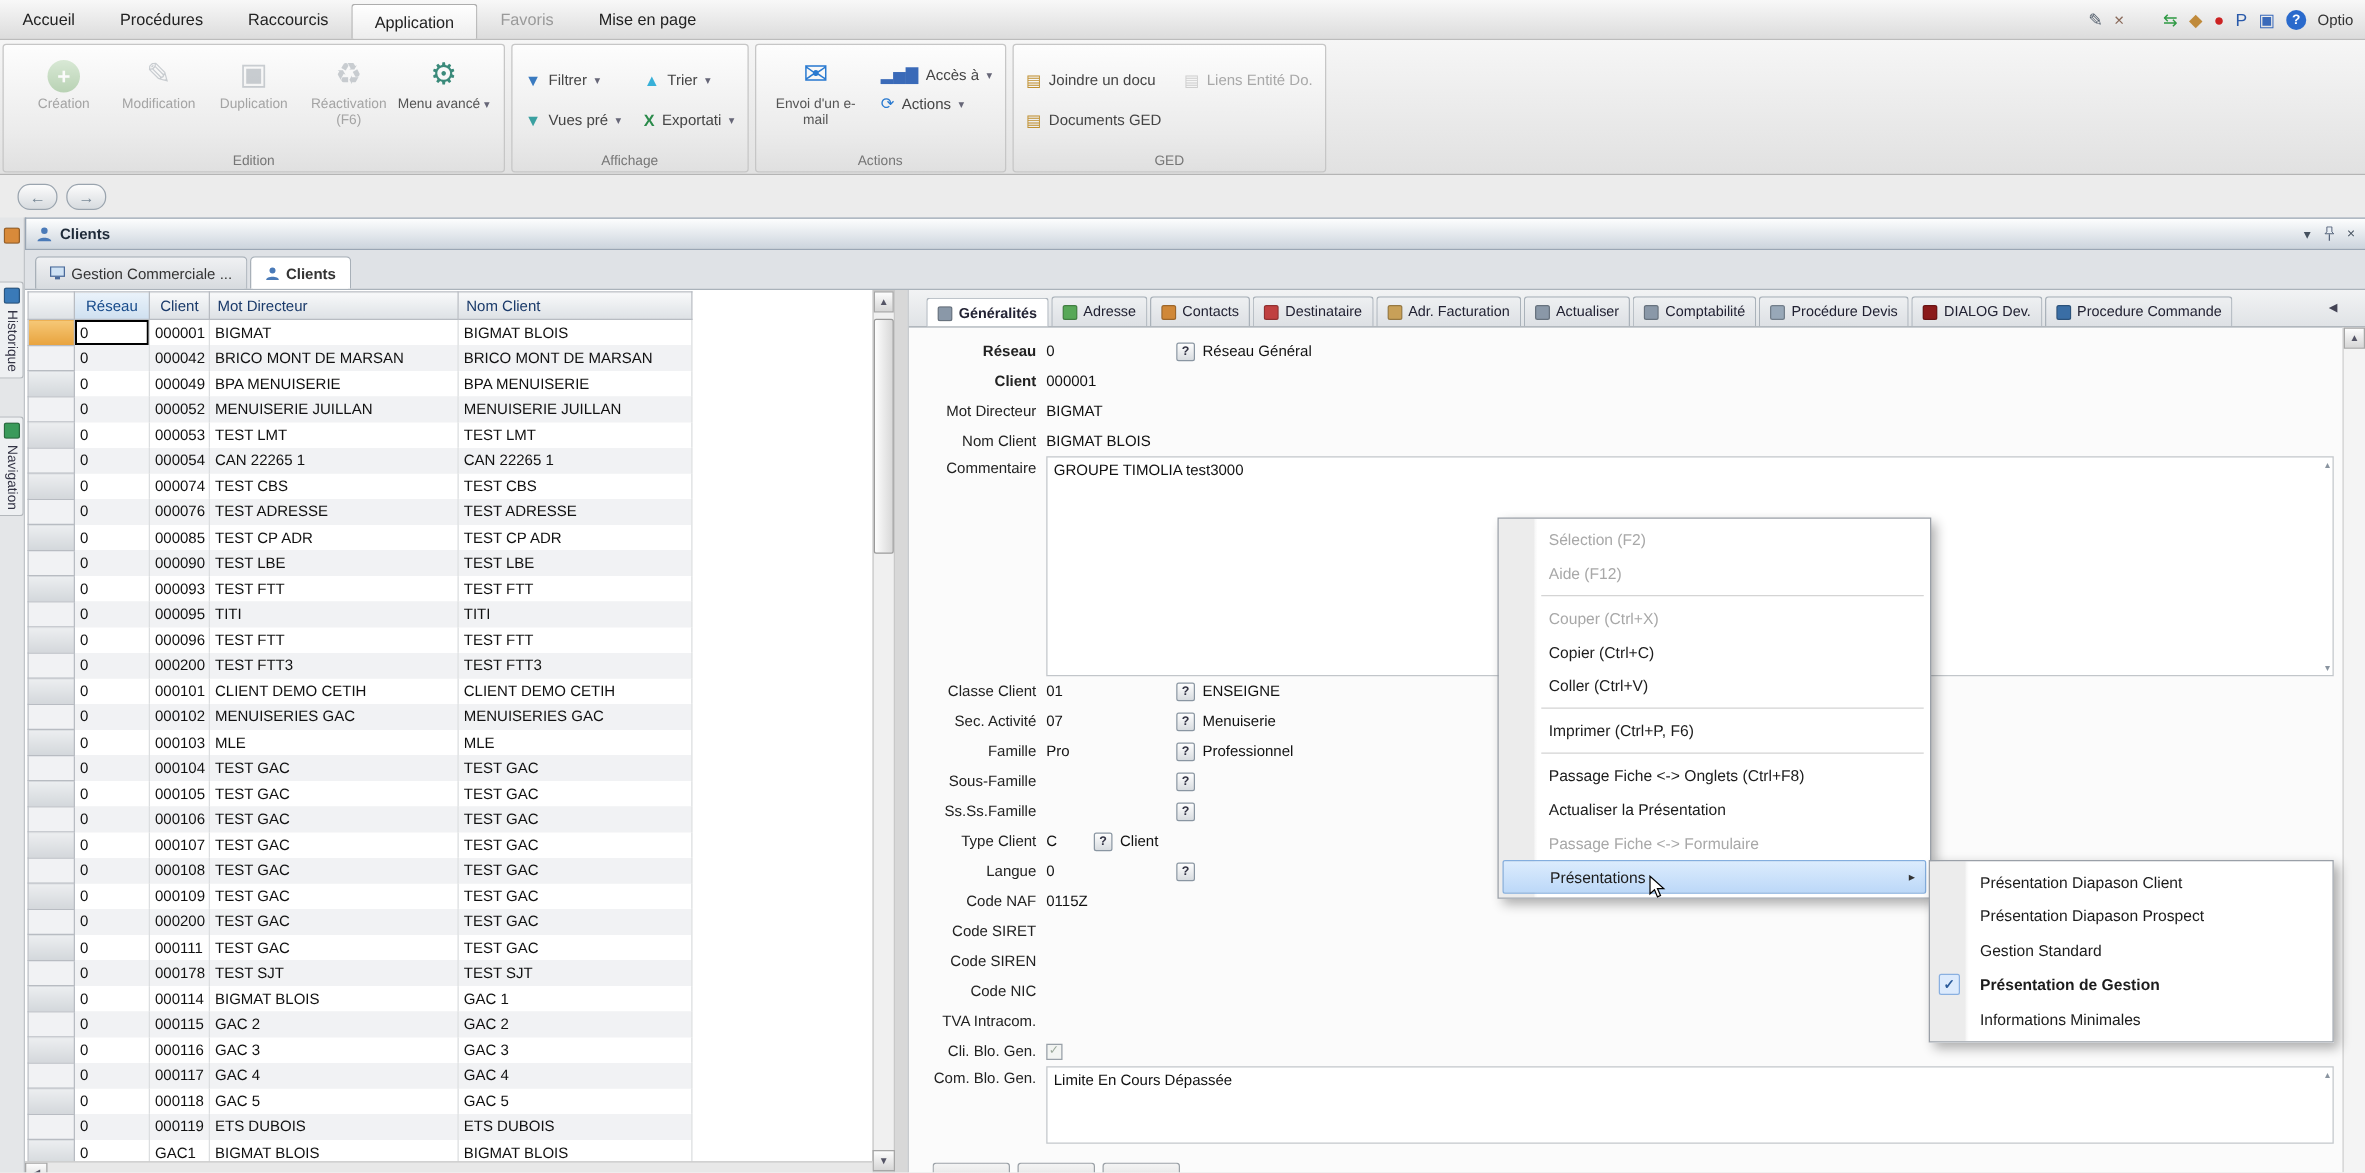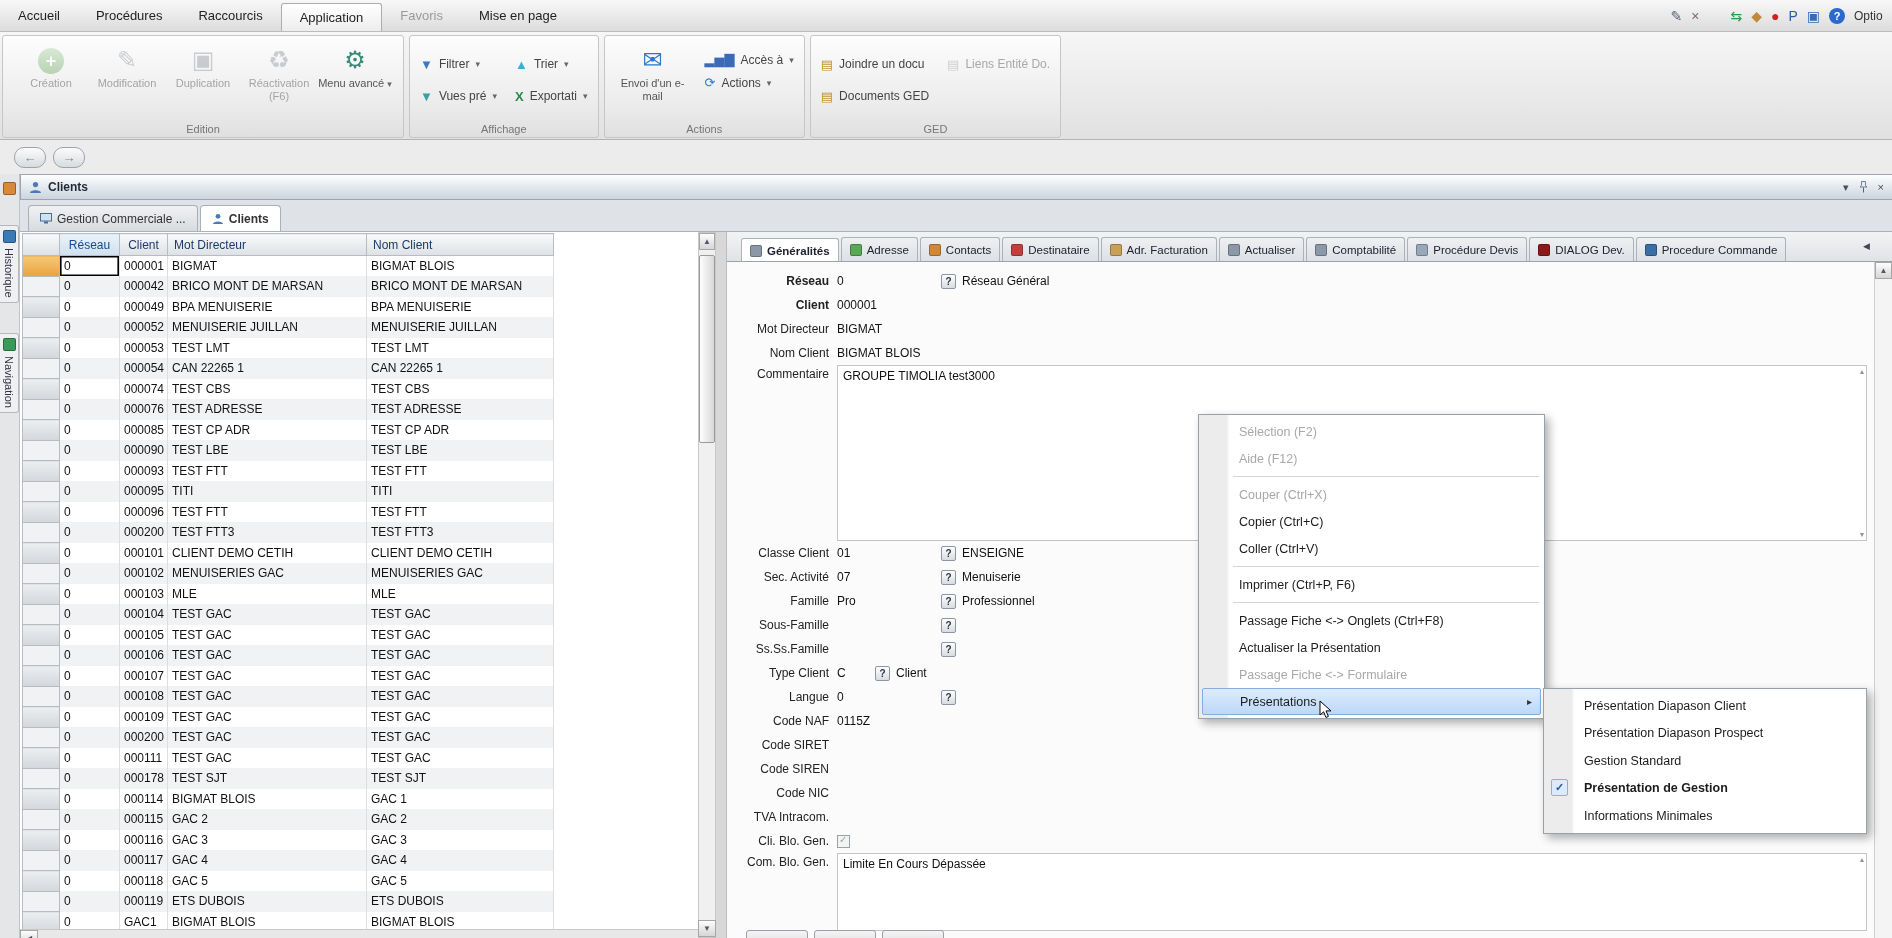--- a/index.html
+++ b/index.html
@@ -727,21 +727,21 @@
         <div class="frow">
           <span class="flabel">TVA Intracom.</span>
           <span class="fvalue"></span>
         </div>
         <div class="frow">
           <span class="flabel">Cli. Blo. Gen.</span>
           <span class="fcheck on"></span>
         </div>
         <div class="frow ta">
           <span class="flabel">Com. Blo. Gen.</span>
-          <div class="ftextarea" style="height: 78px;"><span>Limite En Cours Dépassée</span><span class="tascroll up">▴</span></div>
+          <div class="ftextarea" style="height: 62px;"><span>Limite En Cours Dépassée</span><span class="tascroll up">▴</span></div>
         </div>
       </div>
     <div id="rightrail">
       <div class="sbtn">▲</div>
     </div>
   </div>
   <div id="bottomstubs" style="left:746px;">
     <span class="stub"></span>
     <span class="stub"></span>
     <span class="stub"></span>

